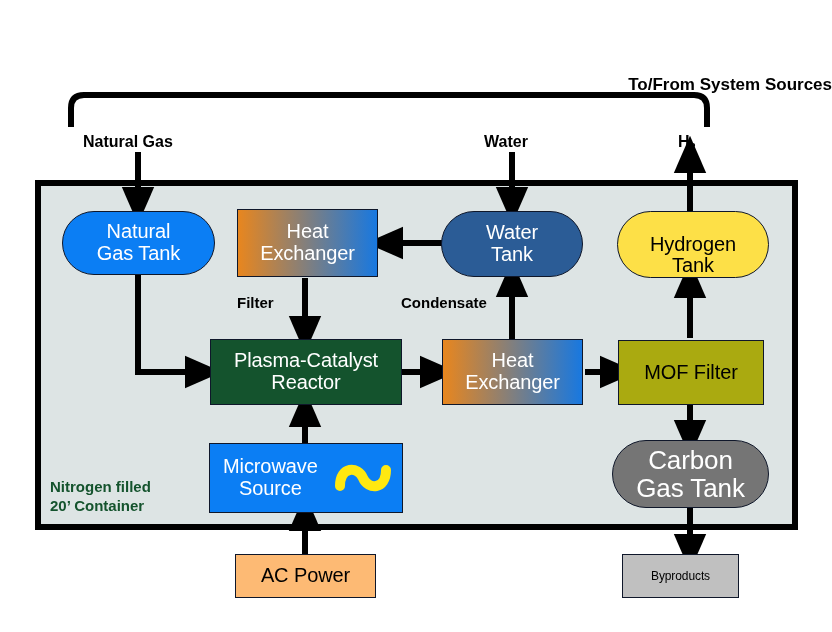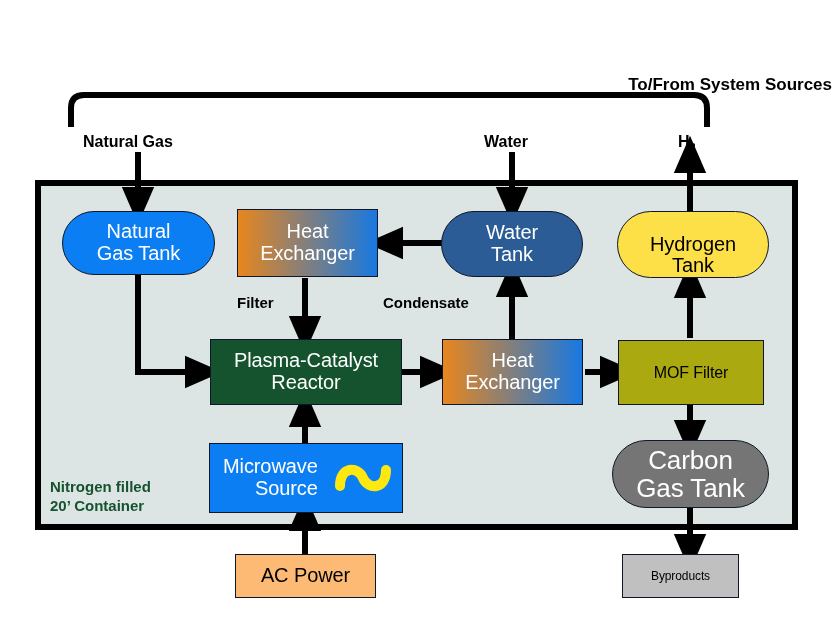--- a/index.html
+++ b/index.html
@@ -150,21 +150,21 @@
     <path d="M690,505 L690,552" stroke="#000000" stroke-width="6" fill="none" marker-end="url(#ah)"></path>
   </svg>
 
   <div class="io-label" style="left:83px; top:133px;">Natural Gas</div>
   <div class="io-label" style="left:484px; top:133px;">Water</div>
   <div class="io-label" style="left:678px; top:133px;">
     <span>H</span><sub style="font-size:11px;">2</sub>
   </div>
 
   <div class="flow-label" style="left:237px; top:294px;">Filter</div>
-  <div class="flow-label" style="left:383px; top:294px;">Condensate</div>
+  <div class="flow-label" style="left:401px; top:294px;">Condensate</div>
 
   <div class="container-label">Nitrogen filled
 20’ Container</div>
 
   <div class="node rounded t-white" style="left:62px; top:211px; width:153px; height:64px; background:#0b7ef4; font-size:20px;">
     <span class="lbl" style="white-space:pre-line;">Natural
 Gas Tank</span>
   </div>
 
   <div class="node t-white" style="left:237px; top:209px; width:141px; height:68px; background:linear-gradient(90deg,#e8861e 0%,#1878e0 100%); font-size:20px;">
@@ -185,26 +185,26 @@
   <div class="node t-white" style="left:210px; top:339px; width:192px; height:66px; background:#14532d; font-size:20px;">
     <span class="lbl" style="white-space:pre-line;">Plasma-Catalyst
 Reactor</span>
   </div>
 
   <div class="node t-white" style="left:442px; top:339px; width:141px; height:66px; background:linear-gradient(90deg,#e8861e 0%,#1878e0 100%); font-size:20px;">
     <span class="lbl" style="white-space:pre-line;">Heat
 Exchanger</span>
   </div>
 
-  <div class="node t-black" style="left:618px; top:340px; width:146px; height:65px; background:#aaaa10; font-size:16px;">
+  <div class="node t-black" style="left:618px; top:340px; width:146px; height:65px; background:#aaaa10; font-size:20px;">
     <span class="lbl">MOF Filter</span>
   </div>
 
   <div class="node t-white" style="left:209px; top:443px; width:194px; height:70px; background:#0b7ef4; font-size:20px; justify-content:flex-start; padding-left:13px;">
-    <span class="lbl" style="white-space:pre-line; text-align:right; padding:0;">Microwave
+    <span class="lbl" style="white-space:pre-line; text-align:center; padding:0;">Microwave
 Source</span>
     <svg class="sine-icon" viewBox="0 0 58 50">
       <path d="M6,33 C6,13 24,13 29,25 C34,37 52,37 52,17" fill="none" stroke="#ffe810" stroke-width="10" stroke-linecap="round" stroke-linejoin="round"></path>
     </svg>
   </div>
 
   <div class="node rounded t-white" style="left:612px; top:440px; width:157px; height:68px; background:#757575; font-size:26px;">
     <span class="lbl" style="white-space:pre-line;">Carbon
 Gas Tank</span>
   </div>

